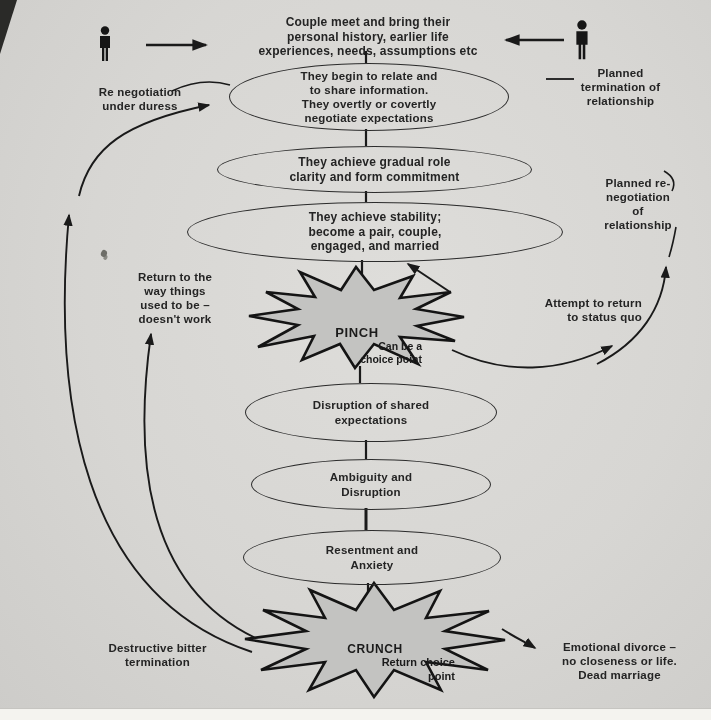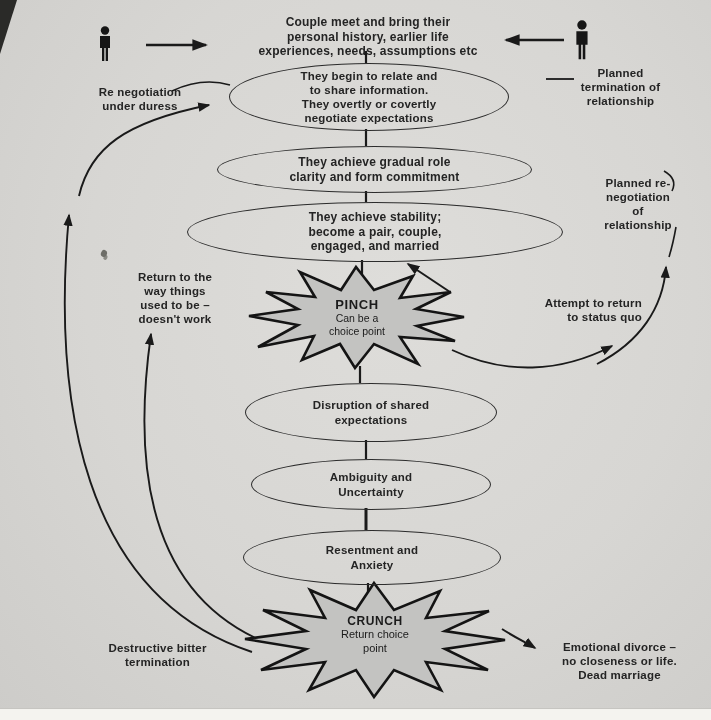--- a/index.html
+++ b/index.html
@@ -18,24 +18,24 @@
   }
   .ellipse{
     position:absolute;z-index:2;
     border:1.6px solid #2c2c2c;border-radius:50%;
     display:flex;align-items:center;justify-content:center;
     text-align:center;font-weight:bold;white-space:pre-line;
     line-height:1.22;color:#242424;letter-spacing:.2px;
     background:transparent;
   }
   .burst-text{
-    position:absolute;z-index:3;text-align:center;color:#1b1b1b;
+    position:absolute;z-index:3;text-align:center;color:#1b1b1b;margin-top:28px;
   }
   .burst-title{font-weight:bold;letter-spacing:.6px;}
-  .burst-sub{font-weight:normal;white-space:pre-line;line-height:1.25;}
+  .burst-sub{font-weight:bold;white-space:pre-line;line-height:1.25;text-align:right;}
   .f115{font-size:11.5px;}
   .f12{font-size:12px;}
   .speck{
     position:absolute;left:101px;top:250px;width:6px;height:7px;z-index:2;
     background:#6e6e68;border-radius:45% 60% 50% 55%;transform:rotate(25deg);
     box-shadow:3px 3px 0 -1px #8a8a84;
   }
   .bottom-strip{
     position:absolute;left:0;bottom:0;width:711px;height:11px;z-index:4;
     background:#f4f3ef;border-top:1px solid #c6c5c1;
@@ -107,21 +107,21 @@
 They overtly or covertly
 negotiate expectations</div>
   <div class="ellipse f12" style="left:217px;top:146px;width:313px;height:45px;">They achieve gradual role
 clarity and form commitment</div>
   <div class="ellipse f12" style="left:187px;top:202px;width:374px;height:58px;">They achieve stability;
 become a pair, couple,
 engaged, and married</div>
   <div class="ellipse f115" style="left:245px;top:383px;width:250px;height:57px;">Disruption of shared
 expectations</div>
   <div class="ellipse f115" style="left:251px;top:459px;width:238px;height:49px;">Ambiguity and
-Uncertainty</div>
+Disruption</div>
   <div class="ellipse f115" style="left:243px;top:530px;width:256px;height:53px;">Resentment and
 Anxiety</div>
 
   <div class="txt f115" style="left:70px;top:85px;width:140px;">Re negotiation
 under duress</div>
   <div class="txt f115" style="left:563px;top:66px;width:115px;">Planned
 termination of
 relationship</div>
   <div class="txt f115" style="left:588px;top:176px;width:100px;">Planned re-
 negotiation

